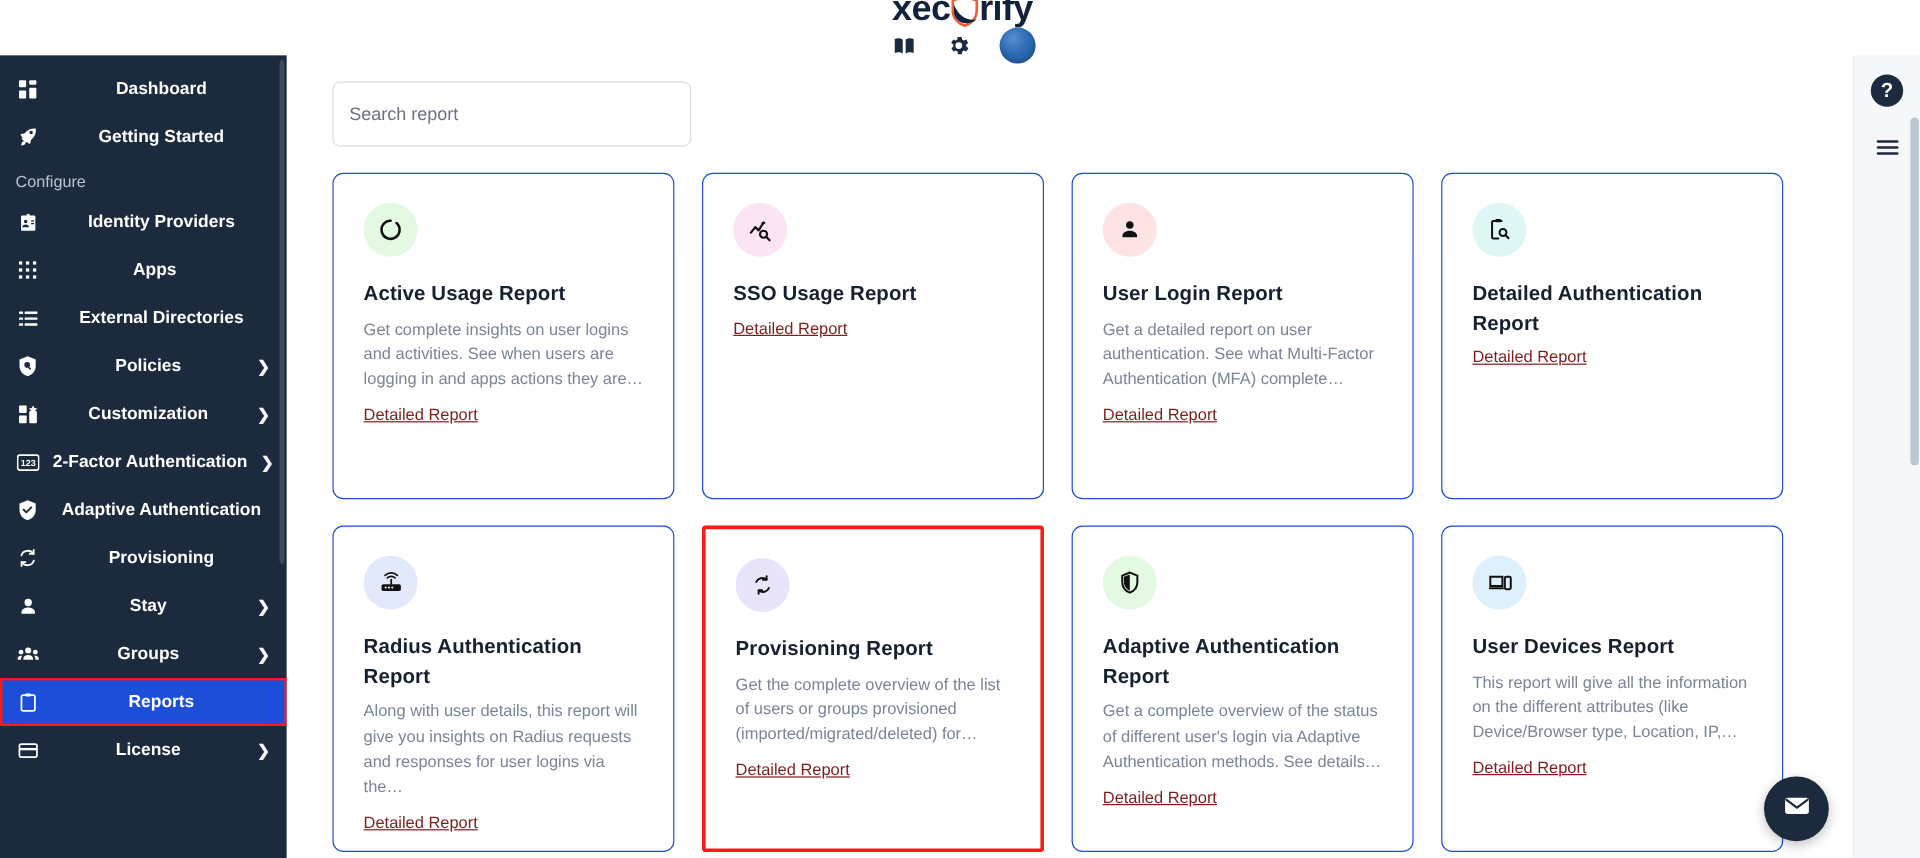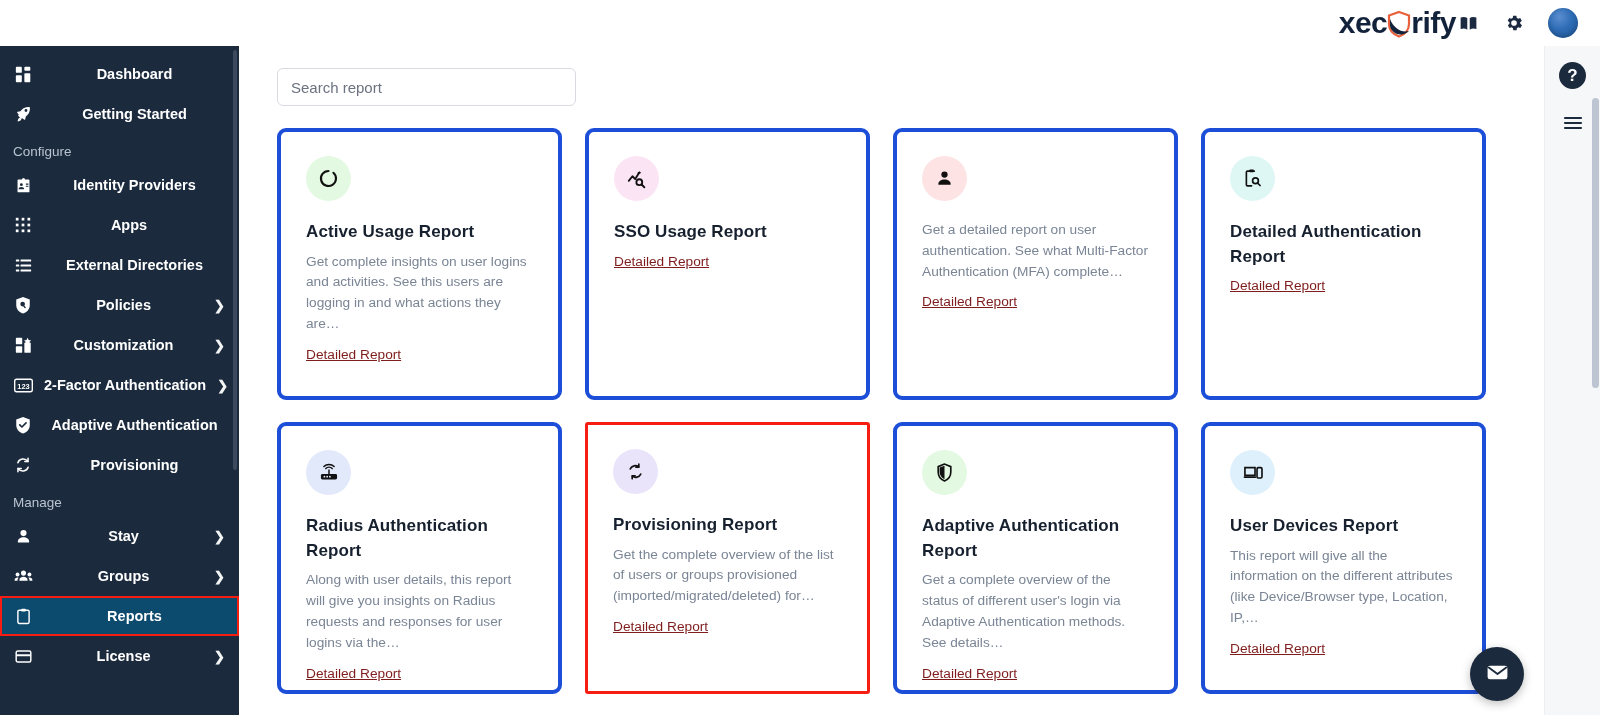--- a/index.html
+++ b/index.html
@@ -7,22 +7,22 @@
     width: 1600px; height: 715px;
     font-family: "Liberation Sans", sans-serif;
     background: #ffffff;
     overflow: hidden;
   }
   .app { position: relative; width: 1600px; height: 715px; display: flex; flex-direction: column; }
 
   
   .topbar {
     height: 46px; min-height: 46px; background: #ffffff;
-    display: flex; align-items: center; justify-content: flex-end;
-    padding: 0 22px 0 26px; position: relative; z-index: 20;
+    display: flex; align-items: center; justify-content: center;
+    padding: 0 22px 0 26px; position: relative; z-index: 20; flex-direction: column;
   }
   .logo { display: flex; align-items: center; gap: 0; }
   .logo-text {
     font-size: 30px; font-weight: 700; color: #13223b;
     letter-spacing: -0.5px; display: flex; align-items: center; line-height: 1;
   }
   .logo-shield { width: 26px; height: 28px; margin: 0 -1px; position: relative; top: 1px; }
 
   .topbar-right { display: flex; align-items: center; gap: 22px; }
   .ticon { width: 24px; height: 24px; display: flex; align-items: center; justify-content: center; cursor: pointer; color: #1b2a41; }
@@ -38,52 +38,52 @@
   
   .sidebar {
     width: 239px; min-width: 239px; background: #1b2a3d; color: #ffffff;
     padding-top: 8px; overflow: hidden; position: relative;
   }
   .nav-item {
     display: flex; align-items: center; height: 40px; padding: 0 14px 0 13px;
     gap: 11px; cursor: pointer; font-size: 14.5px; font-weight: 600; color: #ffffff;
     position: relative;
   }
-  .nav-item.active { background: #0c4a6e; outline: 2px solid #f81d12; outline-offset: -2px; }
+  .nav-item.active { background: #1d4ed8; outline: 2px solid #f81d12; outline-offset: -2px; }
   .nav-icon { width: 20px; min-width: 20px; height: 20px; display: flex; align-items: center; justify-content: center; }
   .nav-label { flex: 1; white-space: nowrap; text-align: center; }
   .nav-chevron { font-size: 13px; color: #ffffff; opacity: .95; font-weight: 700; line-height: 1; }
   .nav-section {
     font-size: 13.5px; color: #b9c3d0; padding: 10px 14px 6px 13px; font-weight: 400;
   }
   .sb-scroll {
     position: absolute; right: 2px; top: 4px; width: 4px; height: 420px;
     background: #3b4a5e; border-radius: 2px;
   }
 
   
   .main {
     flex: 1; background: #ffffff; position: relative; overflow: hidden;
     padding: 0 0 0 0;
   }
   .main-inner { padding: 22px 0 0 38px; }
 
   .search-input {
-    width: 299px; height: 38px; border: 1px solid #d8dbe0; border-radius: 6px;
+    width: 299px; height: 54px; border: 1px solid #d8dbe0; border-radius: 6px;
     padding: 0 13px; font-size: 15px; color: #3d4450; outline: none;
     font-family: "Liberation Sans", sans-serif; background: #fff;
   }
   .search-input::placeholder { color: #6b7280; }
 
   .grid {
     display: grid; grid-template-columns: repeat(4, 285px);
     gap: 22px 23px; margin-top: 22px;
   }
   .card {
-    border: 4px solid #1d4ed8; border-radius: 9px; background: #ffffff;
+    border: 1px solid #1d4ed8; border-radius: 9px; background: #ffffff;
     height: 272px; padding: 24px 25px 0 25px; position: relative; cursor: pointer;
   }
   .card.highlight { border: 3px solid #f81d12; border-radius: 3px; }
   .card-icon {
     width: 45px; height: 45px; border-radius: 50%;
     display: flex; align-items: center; justify-content: center; margin-bottom: 19px;
   }
   .card-title {
     font-size: 17px; font-weight: 600; color: #16202e; line-height: 1.45;
     margin-bottom: 7px; letter-spacing: .1px;
@@ -275,21 +275,20 @@
           <svg viewBox="0 0 20 20" width="18" height="18" fill="none" stroke="#fff" stroke-width="1.7" stroke-linecap="round" aria-hidden="true">
             <path d="M4.3 7.5A6.2 6.2 0 0115.3 6"></path>
               <path d="M15.7 12.5A6.2 6.2 0 014.7 14"></path>
             <path d="M15.6 2.6v3.6h-3.6"></path>
               <path d="M4.4 17.4v-3.6h3.6"></path>
           </svg>
         </span>
         <span class="nav-label">Provisioning</span>
       </div>
 
-      <div class="nav-section">Manage</div>
 
       <div class="nav-item">
         <span class="nav-icon">
           <svg viewBox="0 0 20 20" width="17" height="17" fill="#fff" aria-hidden="true">
             <circle cx="10" cy="6" r="3.6"></circle>
               <path d="M10 11c-3.7 0-6.6 2.1-6.6 4.7V17h13.2v-1.3c0-2.6-2.9-4.7-6.6-4.7z"></path>
           </svg>
         </span>
         <span class="nav-label">Stay</span>
         <span class="nav-chevron">❯</span>
@@ -339,21 +338,21 @@
 
         <div class="grid">
 
           <div class="card">
             <div class="card-icon" style="background:#e4f9e2">
               <svg viewBox="0 0 24 24" width="21" height="21" fill="none" stroke="#111" stroke-width="2.4" stroke-linecap="round" aria-hidden="true">
                 <path d="M12 3.4a8.6 8.6 0 105.6 2.1"></path>
               </svg>
             </div>
             <div class="card-title">Active Usage Report</div>
-            <div class="card-desc">Get complete insights on user logins and activities. See this users are logging in and what actions they are…</div>
+            <div class="card-desc">Get complete insights on user logins and activities. See when users are logging in and apps actions they are…</div>
             <a class="card-link" href="#">Detailed Report</a>
           </div>
 
           <div class="card">
             <div class="card-icon" style="background:#fbe4f4">
               <svg viewBox="0 0 24 24" width="22" height="22" fill="none" stroke="#111" stroke-width="2" stroke-linecap="round" stroke-linejoin="round" aria-hidden="true">
                 <path d="M3 14l4-5 3 3 4.5-7"></path>
                   <path d="M13.5 5.5l1.6-.4"></path>
                 <circle cx="14.5" cy="15.5" r="3.2"></circle>
                   <path d="M17 18l3 3"></path>
@@ -363,20 +362,21 @@
             <a class="card-link" href="#">Detailed Report</a>
           </div>
 
           <div class="card">
             <div class="card-icon" style="background:#fde3e3">
               <svg viewBox="0 0 24 24" width="21" height="21" fill="#111" aria-hidden="true">
                 <circle cx="12" cy="7.5" r="3.6"></circle>
                   <path d="M12 13c-4 0-7 2.2-7 4.9V19h14v-1.1c0-2.7-3-4.9-7-4.9z"></path>
               </svg>
             </div>
+            <div class="card-title">User Login Report</div>
             <div class="card-desc">Get a detailed report on user authentication. See what Multi-Factor Authentication (MFA) complete…</div>
             <a class="card-link" href="#">Detailed Report</a>
           </div>
 
           <div class="card">
             <div class="card-icon" style="background:#def7f4">
               <svg viewBox="0 0 24 24" width="21" height="21" fill="none" stroke="#111" stroke-width="1.9" stroke-linecap="round" stroke-linejoin="round" aria-hidden="true">
                 <path d="M14 3.6H6.3A1.3 1.3 0 005 4.9v14.2a1.3 1.3 0 001.3 1.3H11"></path>
                 <rect x="8.2" y="1.8" width="5.4" height="3.1" rx="1.1" fill="#111" stroke="none"></rect>
                 <circle cx="15.4" cy="14.6" r="3.3"></circle>

